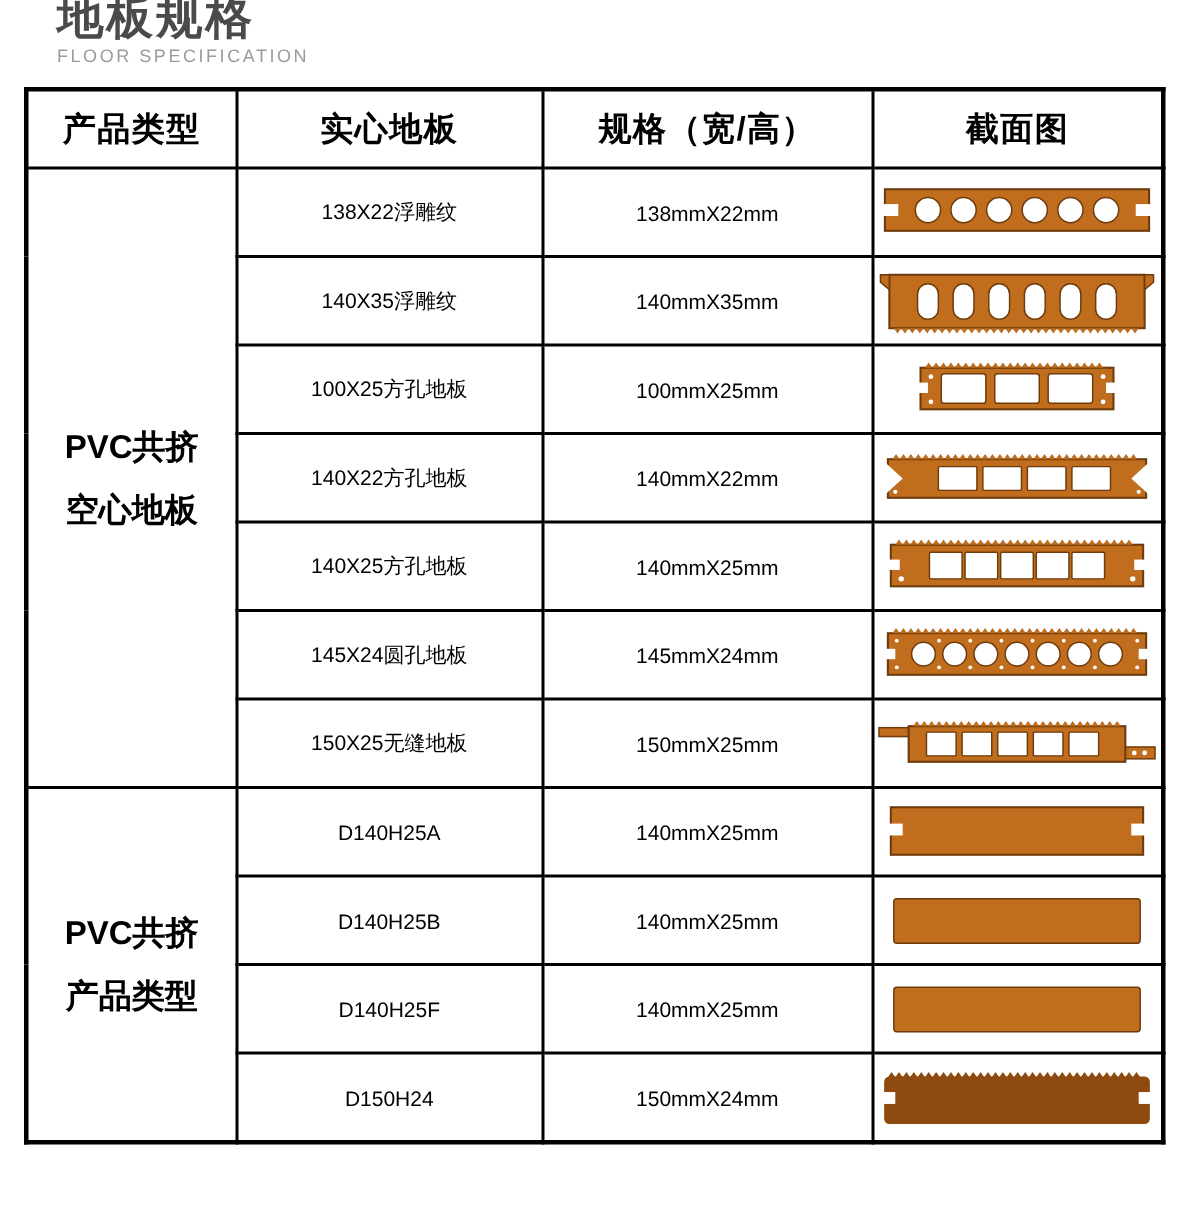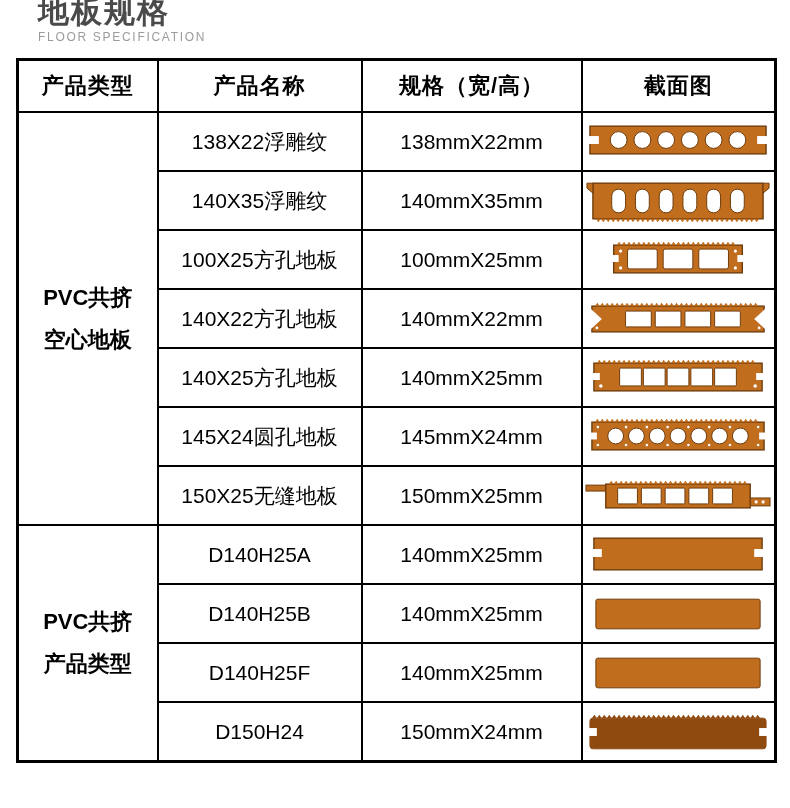--- a/index.html
+++ b/index.html
@@ -19,21 +19,21 @@
   table.spec-table{
     position:absolute;left:16px;top:58px;width:758px;
     border-collapse:collapse;table-layout:fixed;
     border:3px solid #000;
   }
   .spec-table th,.spec-table td{
     border:2px solid #000;text-align:center;vertical-align:middle;
     padding:0;overflow:hidden;
   }
   .spec-table th{height:50px;font-size:22px;font-weight:700;letter-spacing:1px;}
-  .spec-table td{height:57px;font-size:21px;font-weight:500;}
+  .spec-table td{height:57px;font-size:14px;font-weight:500;}
   td.type-cell{font-size:22px;font-weight:bold;}
   .type-line{line-height:1;}
   .type-line + .type-line{margin-top:20px;}
   svg.profile{width:188px;height:50px;display:block;margin:0 auto;}
 </style>
 </head>
 <body>
 
 <header class="page-header">
   <h1 class="page-title">地板规格</h1>
@@ -43,21 +43,21 @@
 <table class="spec-table">
   <colgroup>
     <col style="width:140px">
       <col style="width:204px">
       <col style="width:220px">
       <col style="width:194px">
   </colgroup>
   <thead>
     <tr>
       <th>产品类型</th>
-      <th>产品名称</th>
+      <th>实心地板</th>
       <th>规格（宽/高）</th>
       <th>截面图</th>
     </tr>
   </thead>
   <tbody>
     <tr>
       <td class="type-cell" rowspan="7">
         <div class="type-line">PVC共挤</div>
         <div class="type-line">空心地板</div>
       </td>

